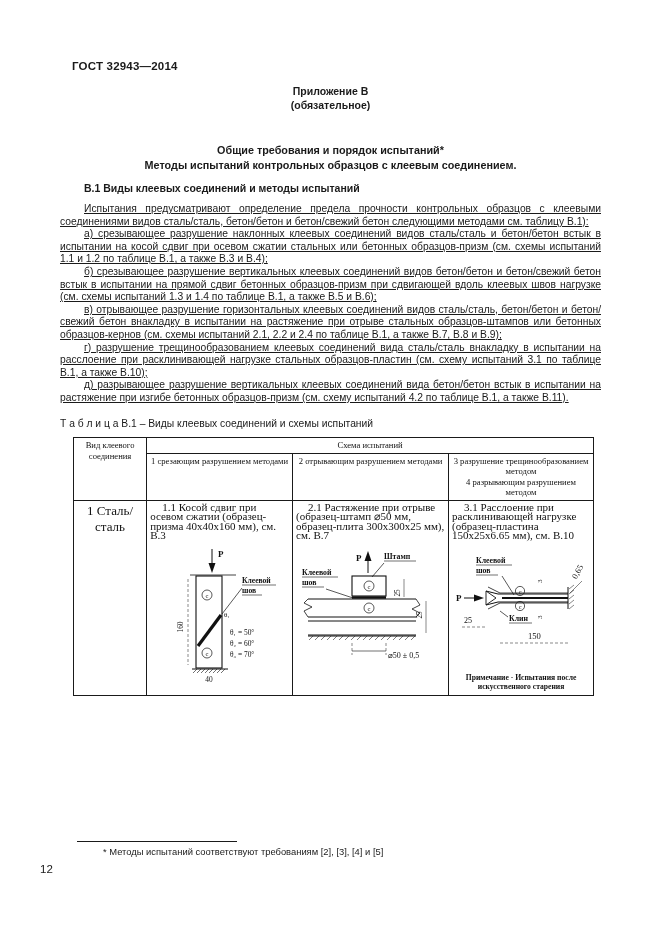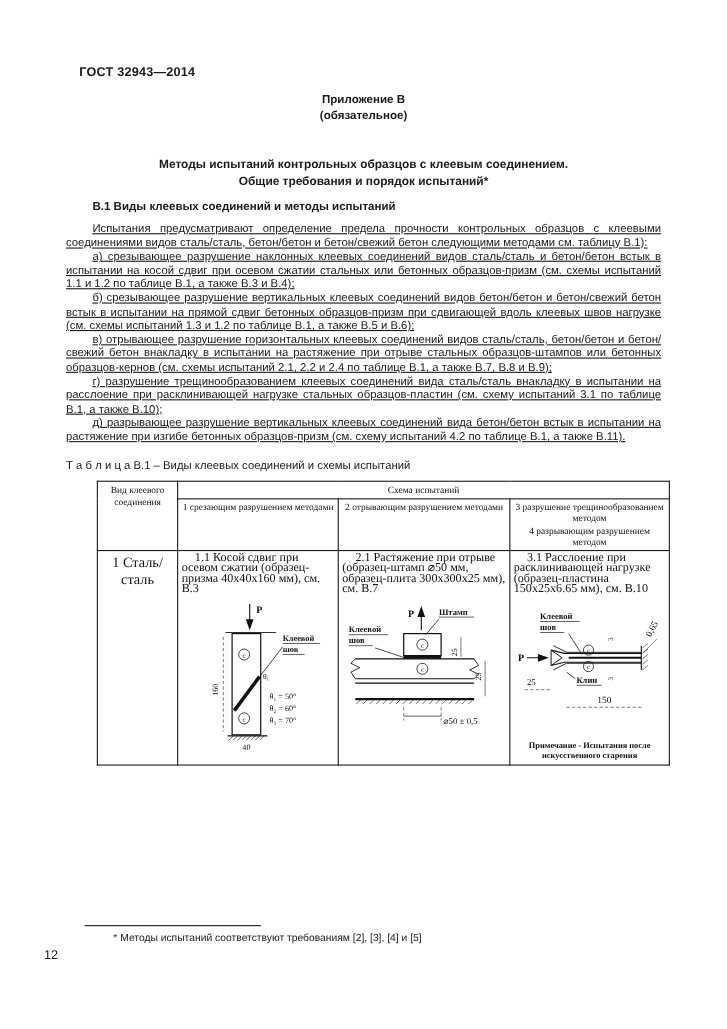--- a/index.html
+++ b/index.html
@@ -98,21 +98,20 @@
   
   .tbl {
     position: absolute;
     top: 437px;
     left: 73px;
     width: 521px;
     border-collapse: collapse;
     font-family: "Liberation Serif", serif;
     font-size: 8.4px;
     color: #111;
-    margin-left: 15px;
   }
   .tbl td, .tbl th {
     border: 1px solid #1a1a1a;
     vertical-align: top;
     padding: 2px 3px;
     font-weight: normal;
   }
   .th-center {
     text-align: center;
     vertical-align: middle;
@@ -185,30 +184,30 @@
 <div class="page">
 
   <div class="doc-header">ГОСТ 32943—2014</div>
 
   <div class="annex-block">
     <div>Приложение В</div>
     <div>(обязательное)</div>
   </div>
 
   <div class="main-title">
+    <div>Общие требования и порядок испытаний*</div>
     <div>Методы испытаний контрольных образцов с клеевым соединением.</div>
-    <div>Общие требования и порядок испытаний*</div>
   </div>
 
   <div class="section-head">В.1 Виды клеевых соединений и методы испытаний</div>
 
   <div class="body-copy">
     <p>Испытания предусматривают определение предела прочности контрольных образцов с клеевыми соединениями видов сталь/сталь, бетон/бетон и бетон/свежий бетон следующими методами см. таблицу В.1):</p>
     <p>а) срезывающее разрушение наклонных клеевых соединений видов сталь/сталь и бетон/бетон встык в испытании на косой сдвиг при осевом сжатии стальных или бетонных образцов-призм (см. схемы испытаний 1.1 и 1.2 по таблице В.1, а также В.3 и В.4);</p>
-    <p>б) срезывающее разрушение вертикальных клеевых соединений видов бетон/бетон и бетон/свежий бетон встык в испытании на прямой сдвиг бетонных образцов-призм при сдвигающей вдоль клеевых швов нагрузке (см. схемы испытаний 1.3 и 1.2 по таблице В.1, а также В.5 и В.6);</p>
+    <p>б) срезывающее разрушение вертикальных клеевых соединений видов бетон/бетон и бетон/свежий бетон встык в испытании на прямой сдвиг бетонных образцов-призм при сдвигающей вдоль клеевых швов нагрузке (см. схемы испытаний 1.3 и 1.4 по таблице В.1, а также В.5 и В.6);</p>
     <p>в) отрывающее разрушение горизонтальных клеевых соединений видов сталь/сталь, бетон/бетон и бетон/свежий бетон внакладку в испытании на растяжение при отрыве стальных образцов-штампов или бетонных образцов-кернов (см. схемы испытаний 2.1, 2.2 и 2.4 по таблице В.1, а также В.7, В.8 и В.9);</p>
     <p>г) разрушение трещинообразованием клеевых соединений вида сталь/сталь внакладку в испытании на расслоение при расклинивающей нагрузке стальных образцов-пластин (см. схему испытаний 3.1 по таблице В.1, а также В.10);</p>
     <p>д) разрывающее разрушение вертикальных клеевых соединений вида бетон/бетон встык в испытании на растяжение при изгибе бетонных образцов-призм (см. схему испытаний 4.2 по таблице В.1, а также В.11).</p>
   </div>
 
   <div class="table-caption">Т а б л и ц а В.1 – Виды клеевых соединений и схемы испытаний</div>
 
   <table class="tbl">
     <tbody>
         <tr>

